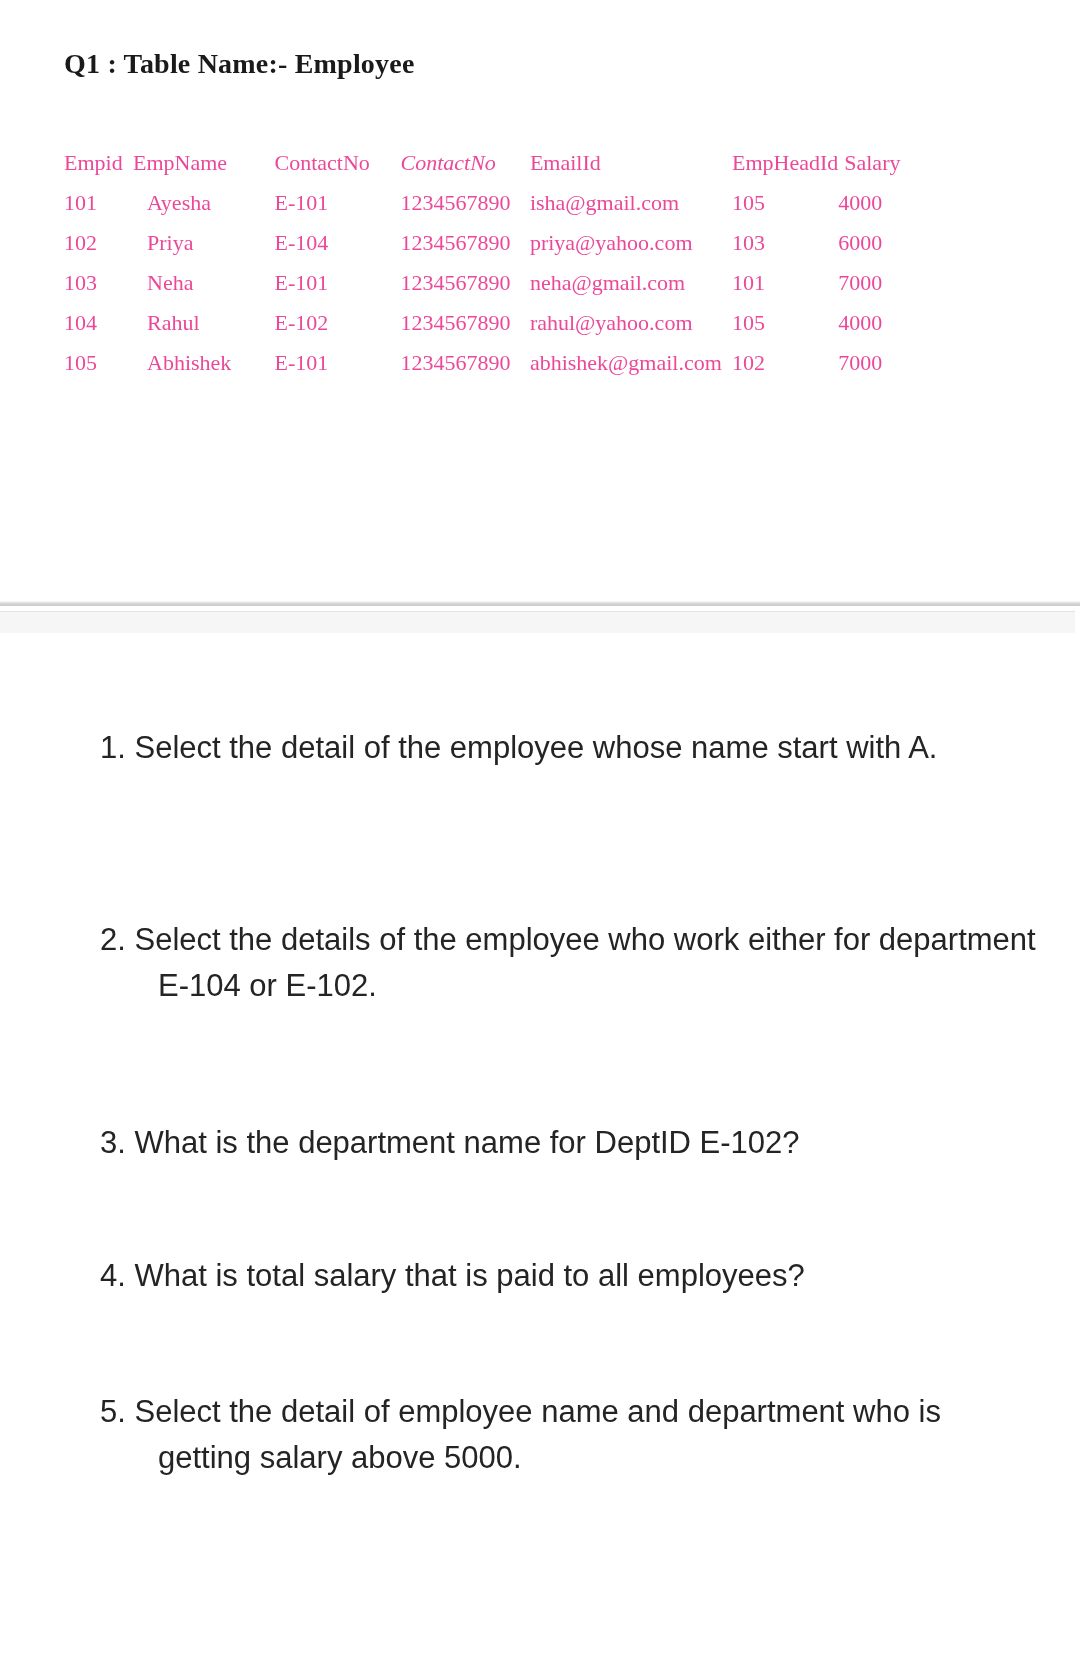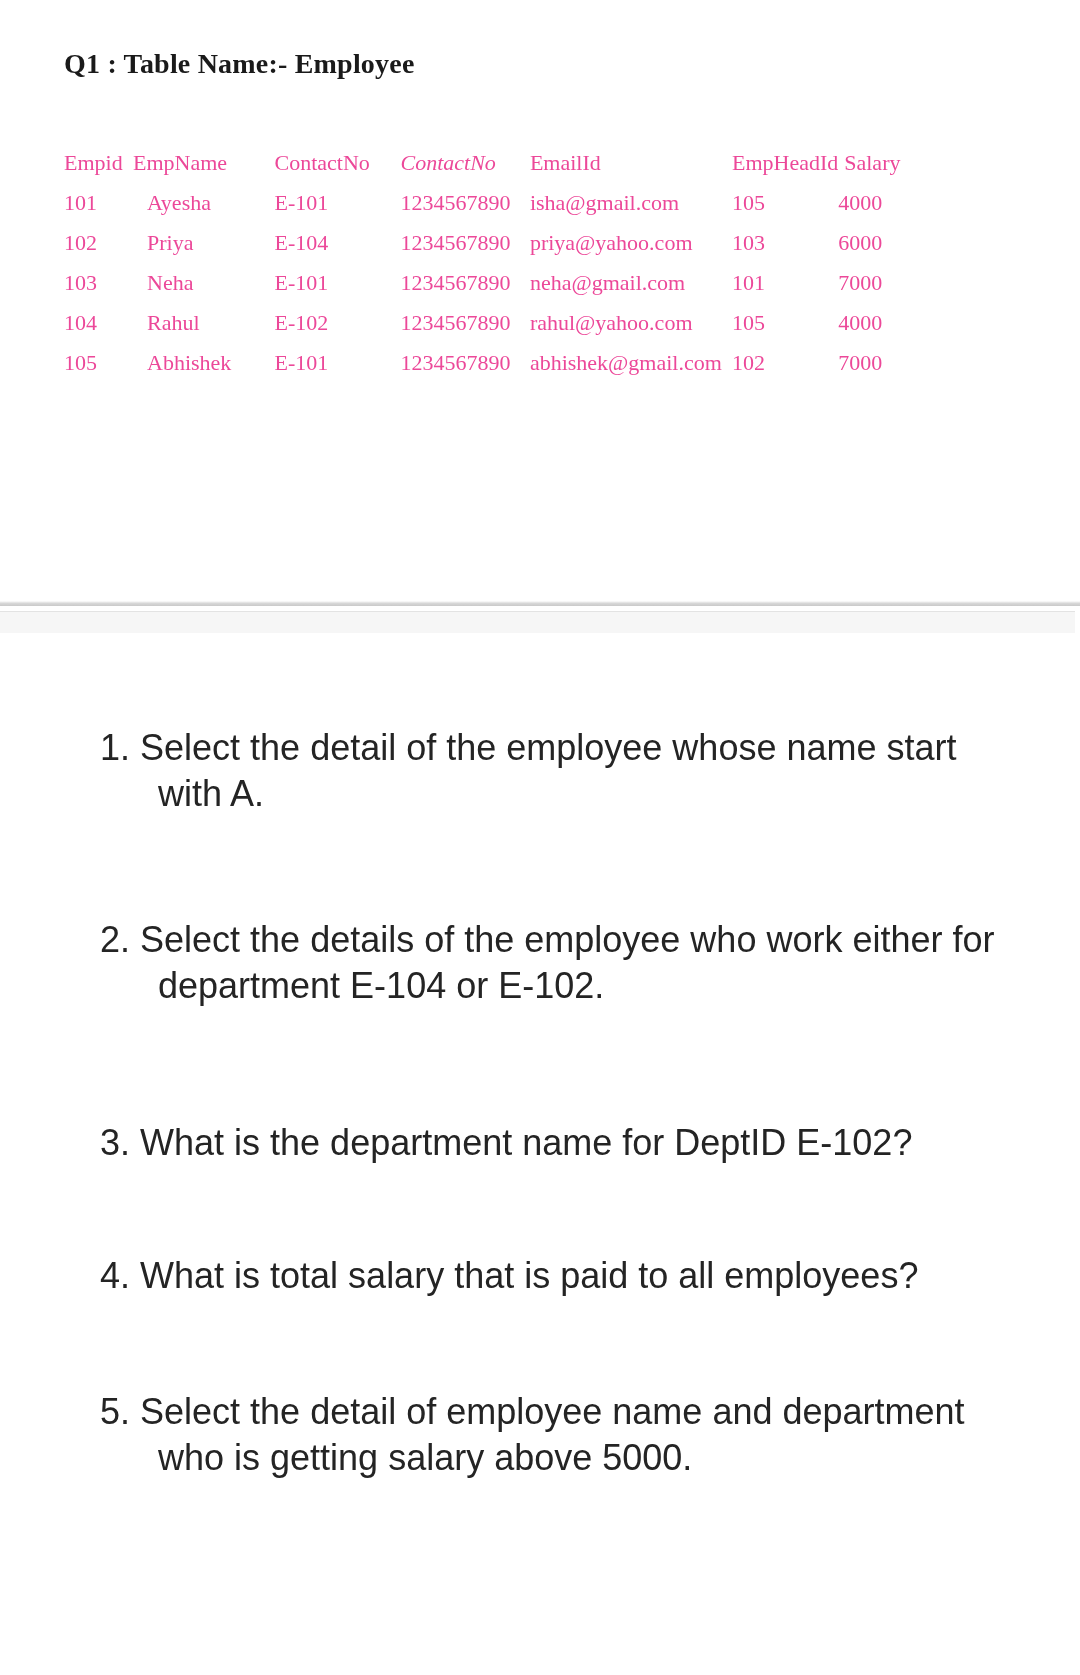--- a/index.html
+++ b/index.html
@@ -130,21 +130,21 @@
     margin: 0;
     padding: 0;
     list-style: none;
   }
   .question-item {
     position: absolute;
     left: 100px;
     width: 868px;
     font-family: "Liberation Sans Narrow", "Liberation Sans", sans-serif;
     font-stretch: condensed;
-    font-size: 36px;
+    font-size: 31px;
     line-height: 46px;
     color: #242424;
     padding-left: 58px;
     text-indent: -58px;
   }
   .q-num {
     display: inline;
   }
   .q-text {
     display: inline;

